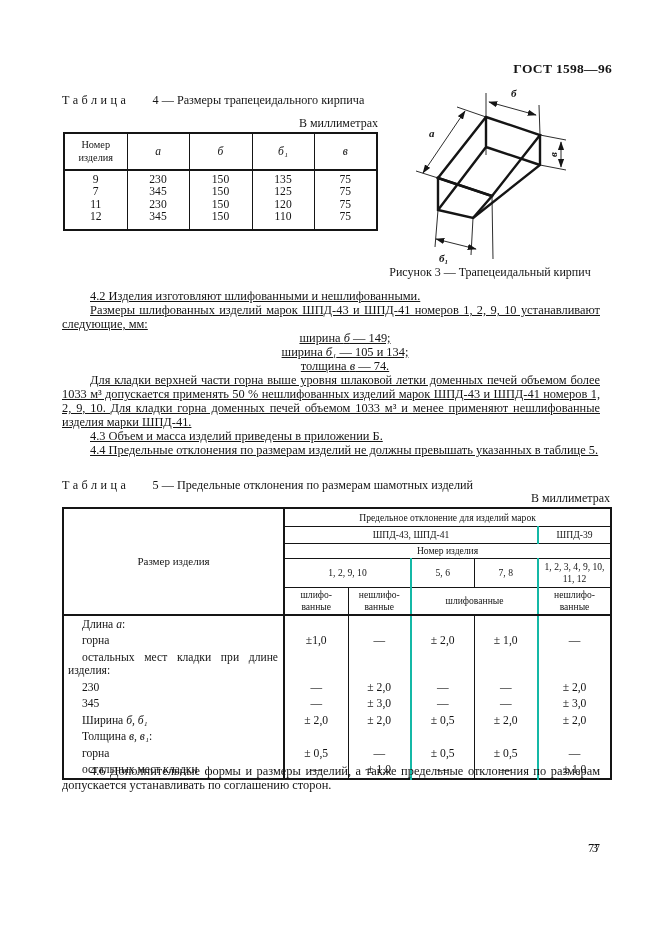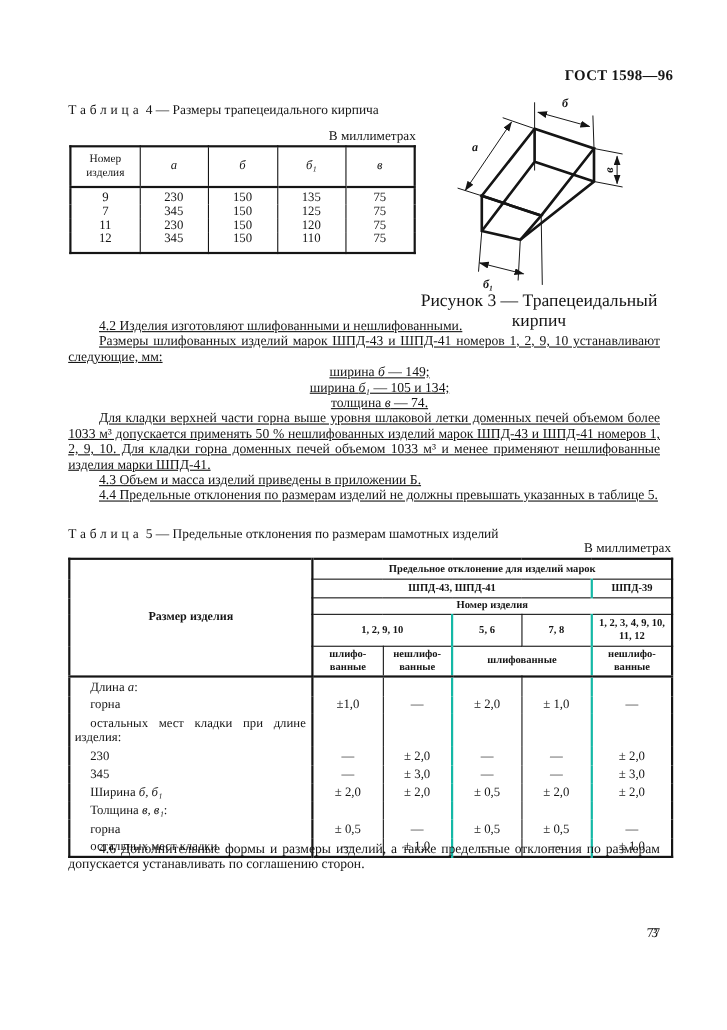--- a/index.html
+++ b/index.html
@@ -7,36 +7,36 @@
     position:relative; width:661px; height:936px; background:#fff;
     font-family:"Liberation Serif", serif; color:#151515; overflow:hidden;
   }
   
   .std { position:absolute; top:61px; left:62px; width:550px; text-align:right;
          font-weight:bold; font-size:13.5px; letter-spacing:.3px; }
   .pgnum-c { position:absolute; top:841px; left:62px; width:538px; text-align:right; font-size:12px; }
   .pgnum-r { position:absolute; top:841px; left:62px; width:536px; text-align:right; font-size:12px; }
   
   .tcap { position:absolute; left:62px; font-size:12.2px; }
-  .tcap .sp { letter-spacing:3.5px; margin-right:0; }
+  .tcap .sp { letter-spacing:3.5px; margin-right:20px; }
   .units4 { position:absolute; left:62px; top:116px; width:316px; text-align:right; font-size:12px; }
   .units5 { position:absolute; left:62px; top:491px; width:548px; text-align:right; font-size:12px; }
-  .figcap { position:absolute; left:375px; top:265px; width:230px; text-align:center; font-size:16px; }
+  .figcap { position:absolute; left:375px; top:265px; width:230px; text-align:center; font-size:12px; }
   
   table { border-collapse:collapse; table-layout:fixed; }
   .t4 { position:absolute; left:63px; top:132px; width:313px; border:2px solid #151515; }
   .t4 th { border:1px solid #151515; border-bottom:2px solid #151515; font-weight:normal;
            font-size:10.3px; line-height:1.3; padding:4px 2px; height:26px; vertical-align:middle; }
   .t4 th.hvar { font-style:italic; font-size:11.5px; }
   .t4 td { border-left:1px solid #151515; text-align:center; font-size:11.6px; line-height:12.5px; padding:0; }
   .t4 tbody tr:first-child td { padding-top:3px; }
   .t4 tbody tr:last-child td { padding-bottom:5px; }
   
   .t5 { position:absolute; left:62px; top:507px; width:548px; border:2px solid #151515; }
-  .t5 th { border:1px solid #151515; font-weight:bold; font-size:9.6px; line-height:1.22;
+  .t5 th { border:1px solid #151515; font-weight:normal; font-size:9.6px; line-height:1.22;
            padding:1px 2px; vertical-align:middle; }
   .t5 .size-cell { border-right:2px solid #151515; border-bottom:2px solid #151515; font-size:11px; }
   .t5 .bl2 { border-left:2px solid #14b8a6; }
   .t5 .r1 th { height:15px; }
   .t5 .r2 th { height:14px; }
   .t5 .r3 th { height:12px; }
   .t5 .r4 th { height:26px; }
   .t5 .r5 th { height:24px; border-bottom:2px solid #151515; }
   .t5 .pre { white-space:pre-line; }
   .t5 td { border-left:1px solid #151515; font-size:11.6px; line-height:13.5px; padding:1.5px 0; vertical-align:middle; }

